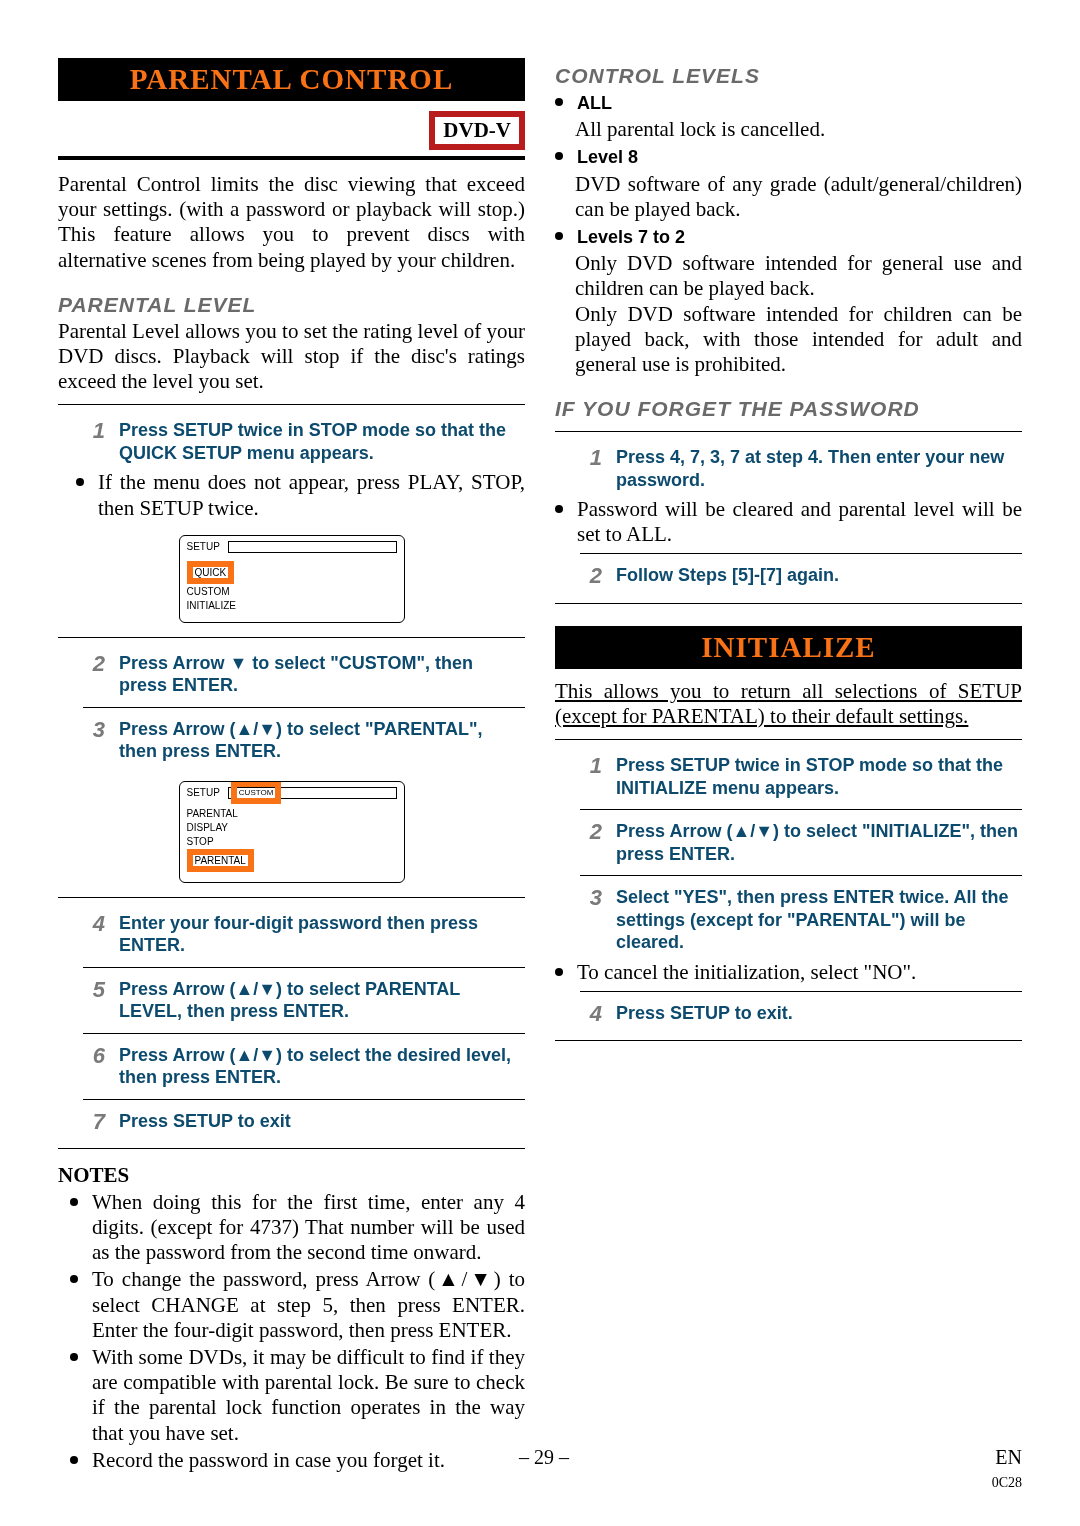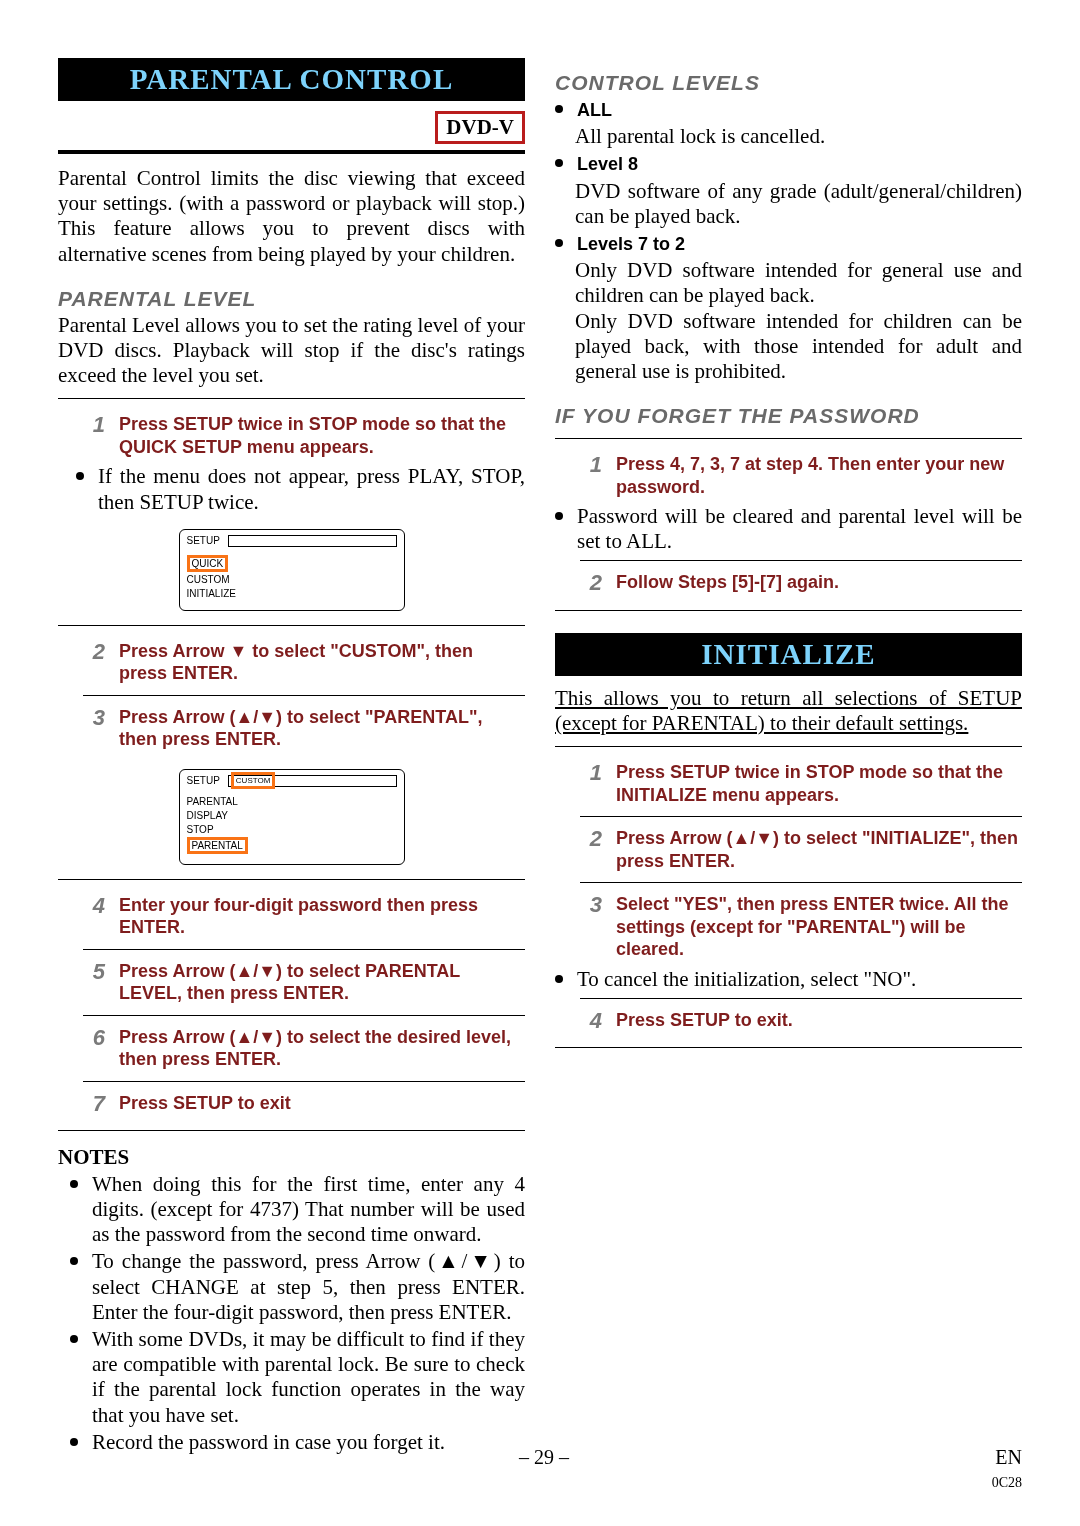--- a/index.html
+++ b/index.html
@@ -19,35 +19,35 @@
   .cols {
     display: flex;
     gap: 30px;
   }
   .col {
     width: 50%;
     box-sizing: border-box;
   }
   .banner {
     background: #000;
-    color: #7dd3fc;
+    color: #f97316;
     text-align: center;
     font-size: 29px;
     font-weight: bold;
     letter-spacing: 1px;
     padding: 5px 0;
     margin-bottom: 10px;
   }
   .badge-row {
     text-align: right;
     margin-bottom: 6px;
   }
   .badge {
     display: inline-block;
-    border: 3px solid #b91c1c;
+    border: 6px solid #b91c1c;
     font-weight: bold;
     font-size: 21px;
     padding: 1px 8px;
   }
   .thick-rule {
     border: none;
     border-top: 4px solid #000;
     margin: 4px 0 12px 0;
   }
   .thin-rule {
@@ -83,21 +83,21 @@
     font-size: 22px;
     color: #7a7a7a;
     min-width: 22px;
     text-align: right;
     line-height: 1.1;
   }
   .step-text {
     font-family: Arial, Helvetica, sans-serif;
     font-weight: bold;
     font-size: 18px;
-    color: #7f1d1d;
+    color: #0c4a6e;
     line-height: 1.25;
   }
   .bullet {
     display: flex;
     align-items: flex-start;
     gap: 14px;
     font-size: 21px;
     line-height: 1.2;
     text-align: justify;
     margin: 2px 0;
@@ -163,21 +163,21 @@
     flex: 1; height: 10px; border: 1px solid #000;
     display: flex; align-items: center; padding-left: 2px; font-size: 9px;
   }
   .menu-body .item {
     font-size: 10px;
     line-height: 13px;
     margin-bottom: 1px;
   }
   .boxed {
     display: inline-block;
-    border: 3px solid #f97316;
+    border: 6px solid #f97316;
     padding: 0 2px;
     line-height: 11px;
   }
   .foot-row {
     position: absolute;
     bottom: 34px;
     left: 66px; right: 58px;
     display: flex;
     align-items: baseline;
     justify-content: space-between;
@@ -302,21 +302,21 @@
           <div class="text">With some DVDs, it may be difficult to find if they are compatible with parental lock. Be sure to check if the parental lock function operates in the way that you have set.</div>
         </div>
         <div class="bullet">
           <div class="dot"></div>
           <div class="text">Record the password in case you forget it.</div>
         </div>
       </div>
     </div>
 
     <div class="col">
-      <div class="subhead" style="margin-top:13px;">CONTROL LEVELS</div>
+      <div class="subhead" style="margin-top:6px;">CONTROL LEVELS</div>
 
       <div class="bullet">
         <div class="dot"></div>
         <div class="text"><span class="clabel">ALL</span></div>
       </div>
       <div class="sub-indent">All parental lock is cancelled.</div>
 
       <div class="bullet">
         <div class="dot"></div>
         <div class="text"><span class="clabel">Level 8</span></div>

